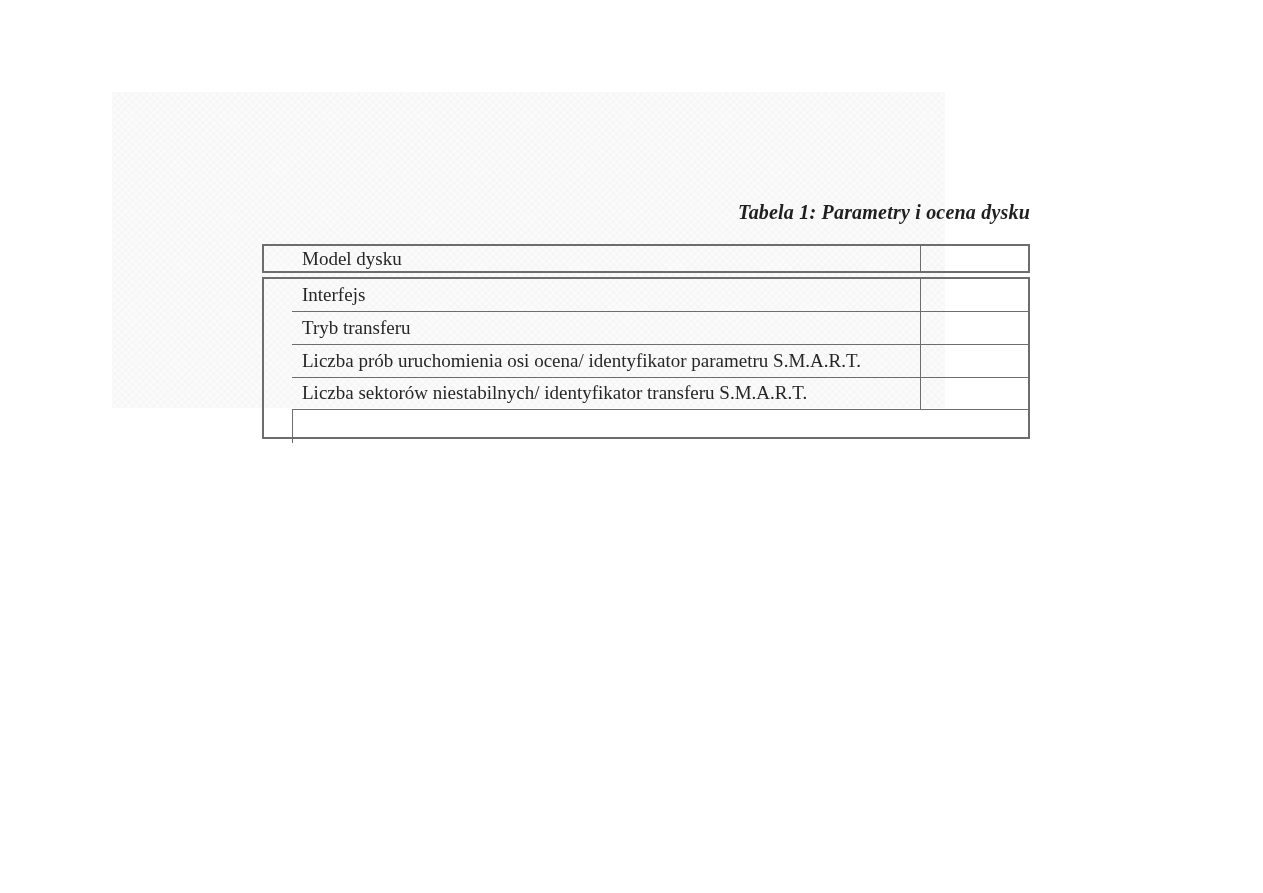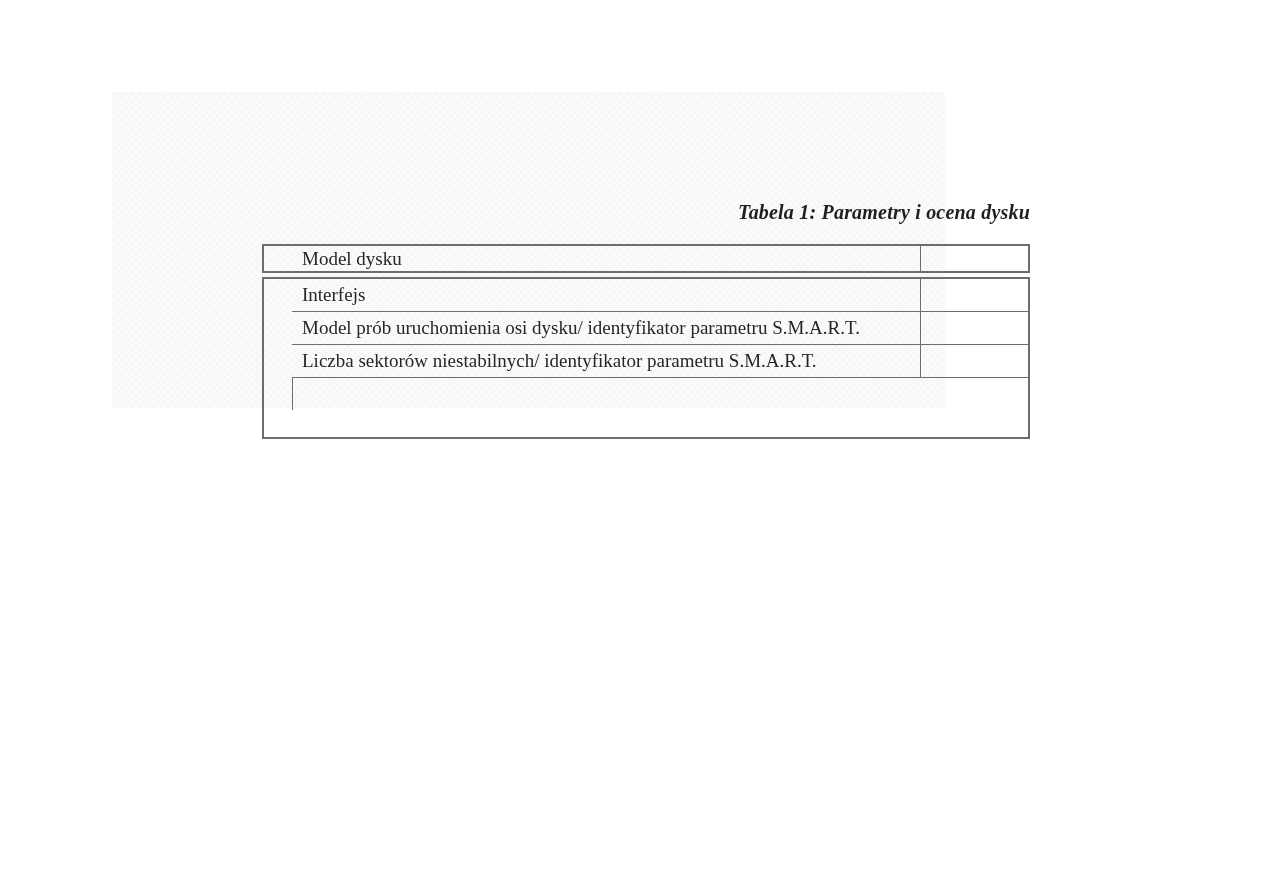--- a/index.html
+++ b/index.html
@@ -86,25 +86,29 @@
       <div class="cell-value"></div>
     </div>
   </div>
 
   <div class="tbl tbl-main">
     <div class="row">
       <div class="cell-label">Interfejs</div>
       <div class="cell-value"></div>
     </div>
     <div class="row">
-      <div class="cell-label">Model prób uruchomienia osi dysku/ identyfikator parametru S.M.A.R.T.</div>
+      <div class="cell-label">Tryb transferu</div>
       <div class="cell-value"></div>
     </div>
     <div class="row">
-      <div class="cell-label">Liczba sektorów niestabilnych/ identyfikator parametru S.M.A.R.T.</div>
+      <div class="cell-label">Liczba prób uruchomienia osi ocena/ identyfikator parametru S.M.A.R.T.</div>
+      <div class="cell-value"></div>
+    </div>
+    <div class="row">
+      <div class="cell-label">Liczba sektorów niestabilnych/ identyfikator transferu S.M.A.R.T.</div>
       <div class="cell-value"></div>
     </div>
     <div class="row align-right">
       <div class="cell-value"></div>
     </div>
   </div>
 
 </div>
 
 </body></html>

